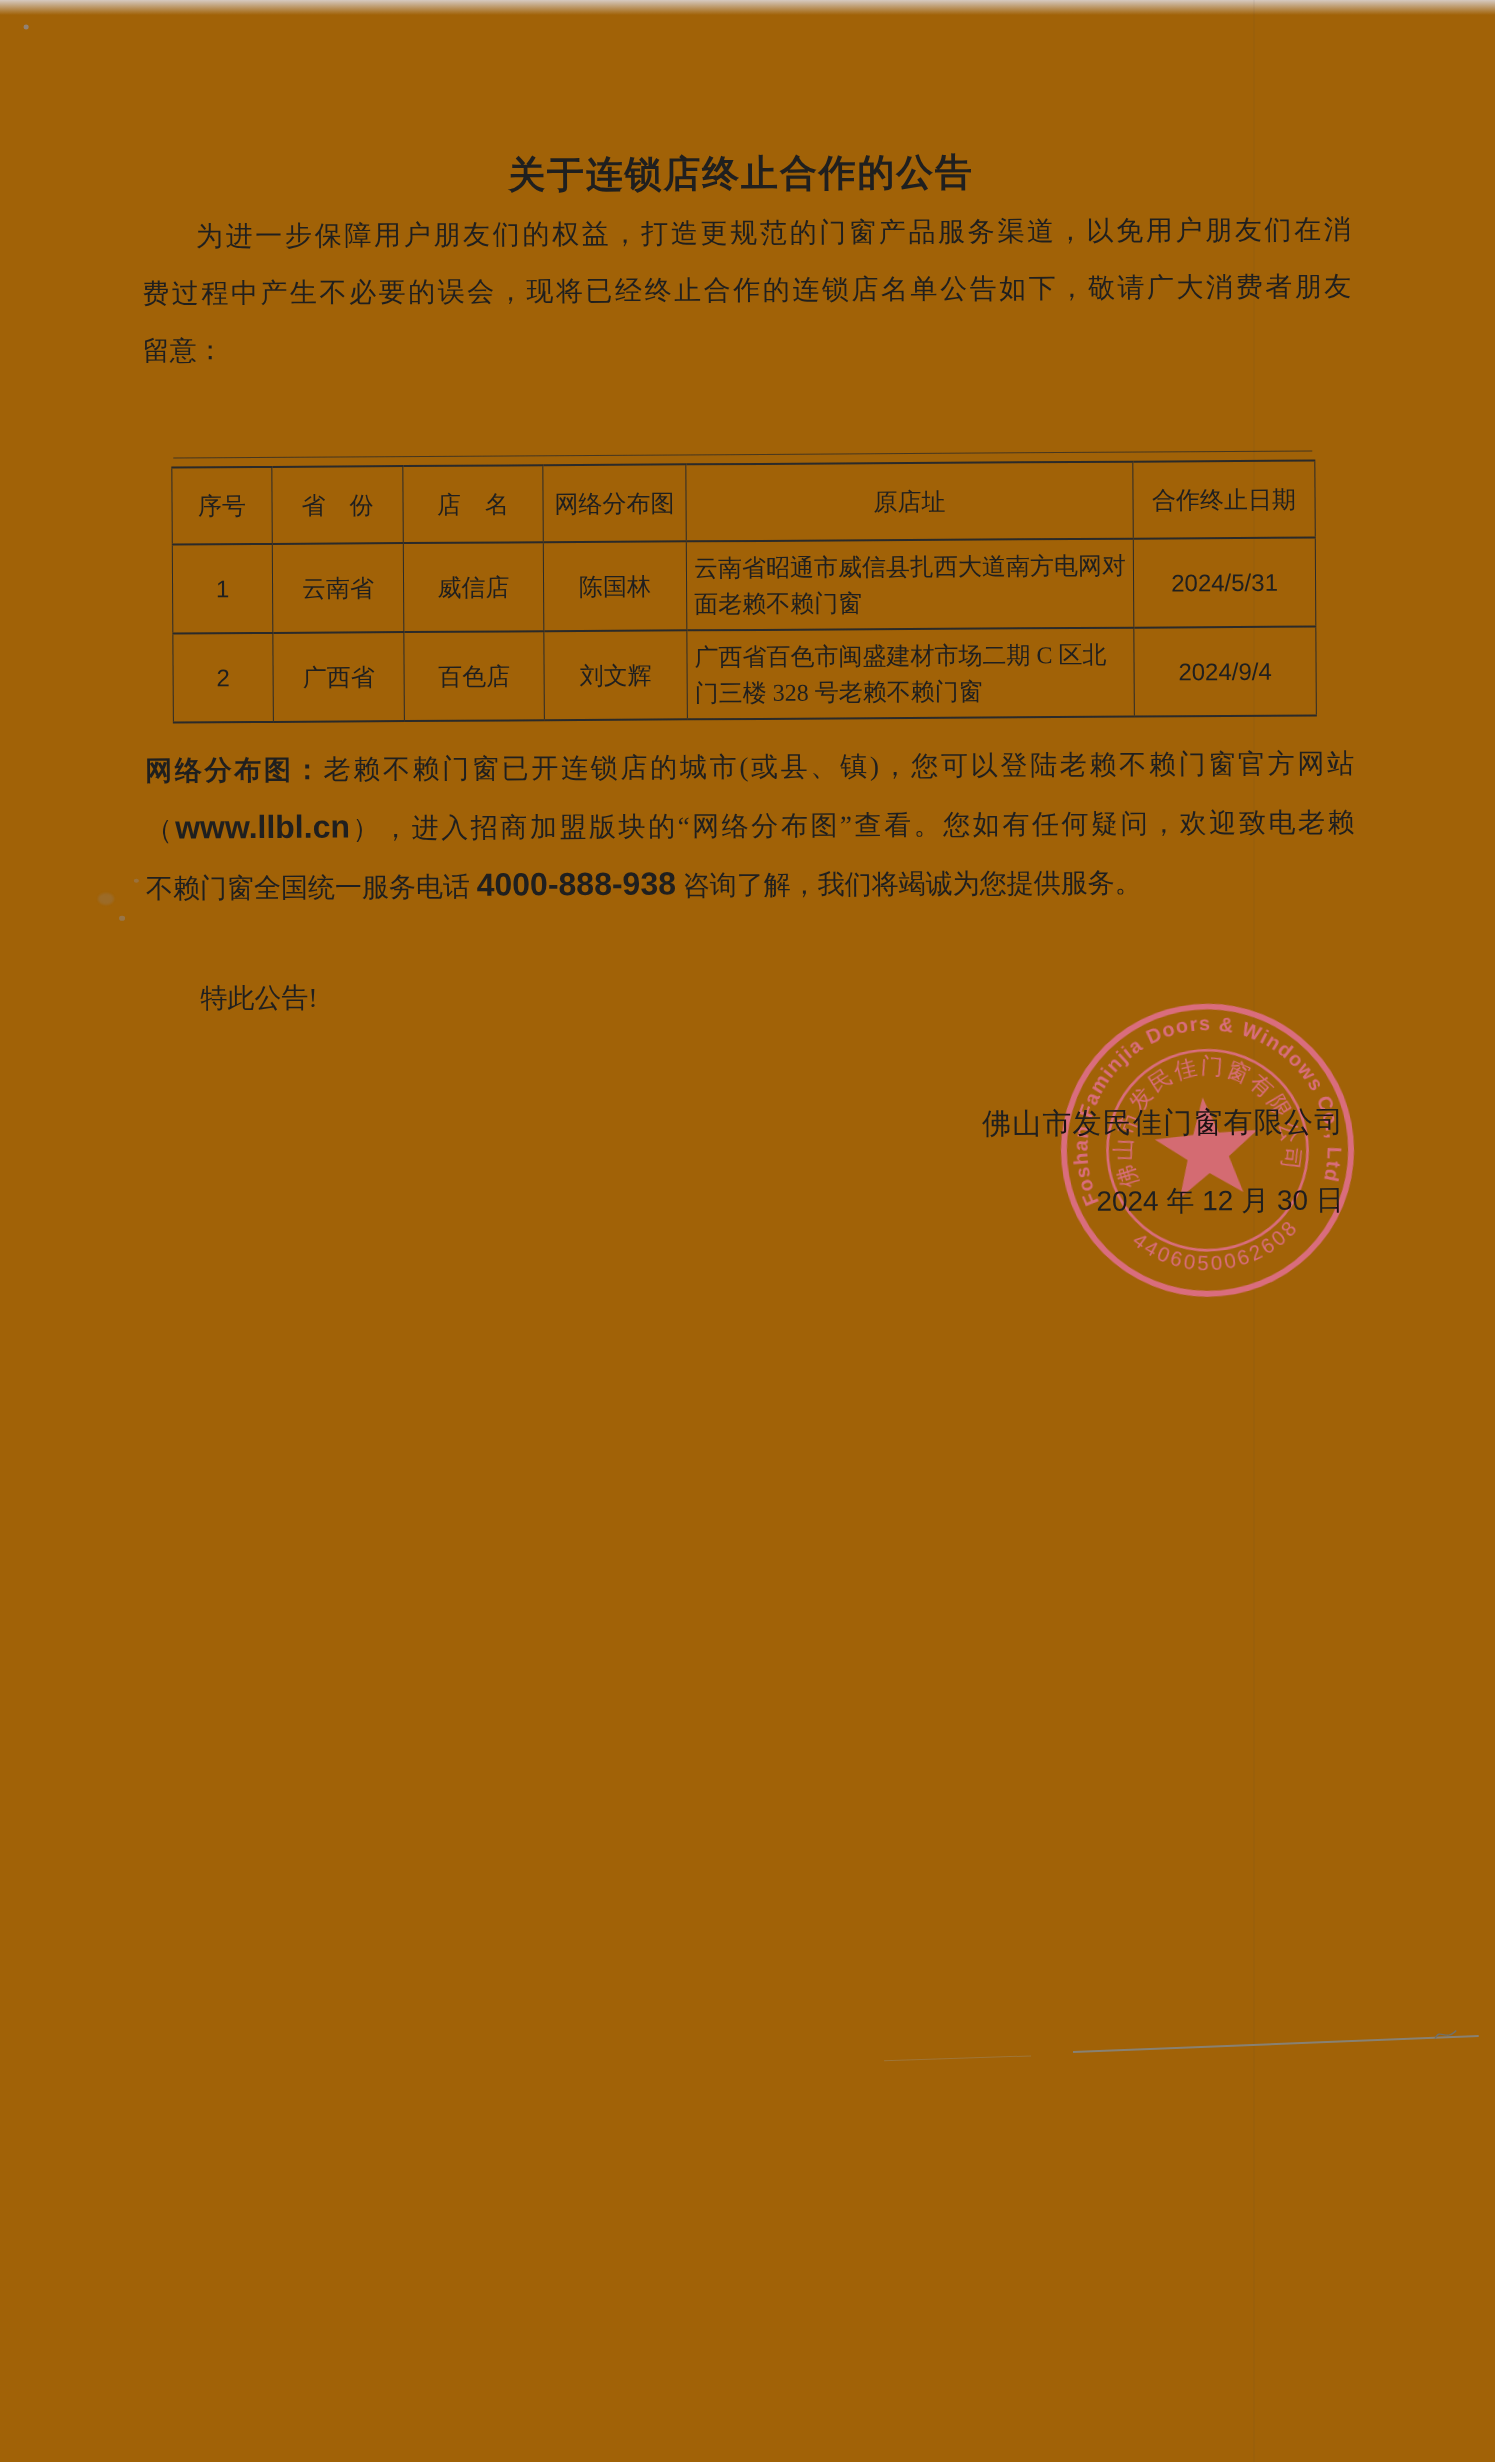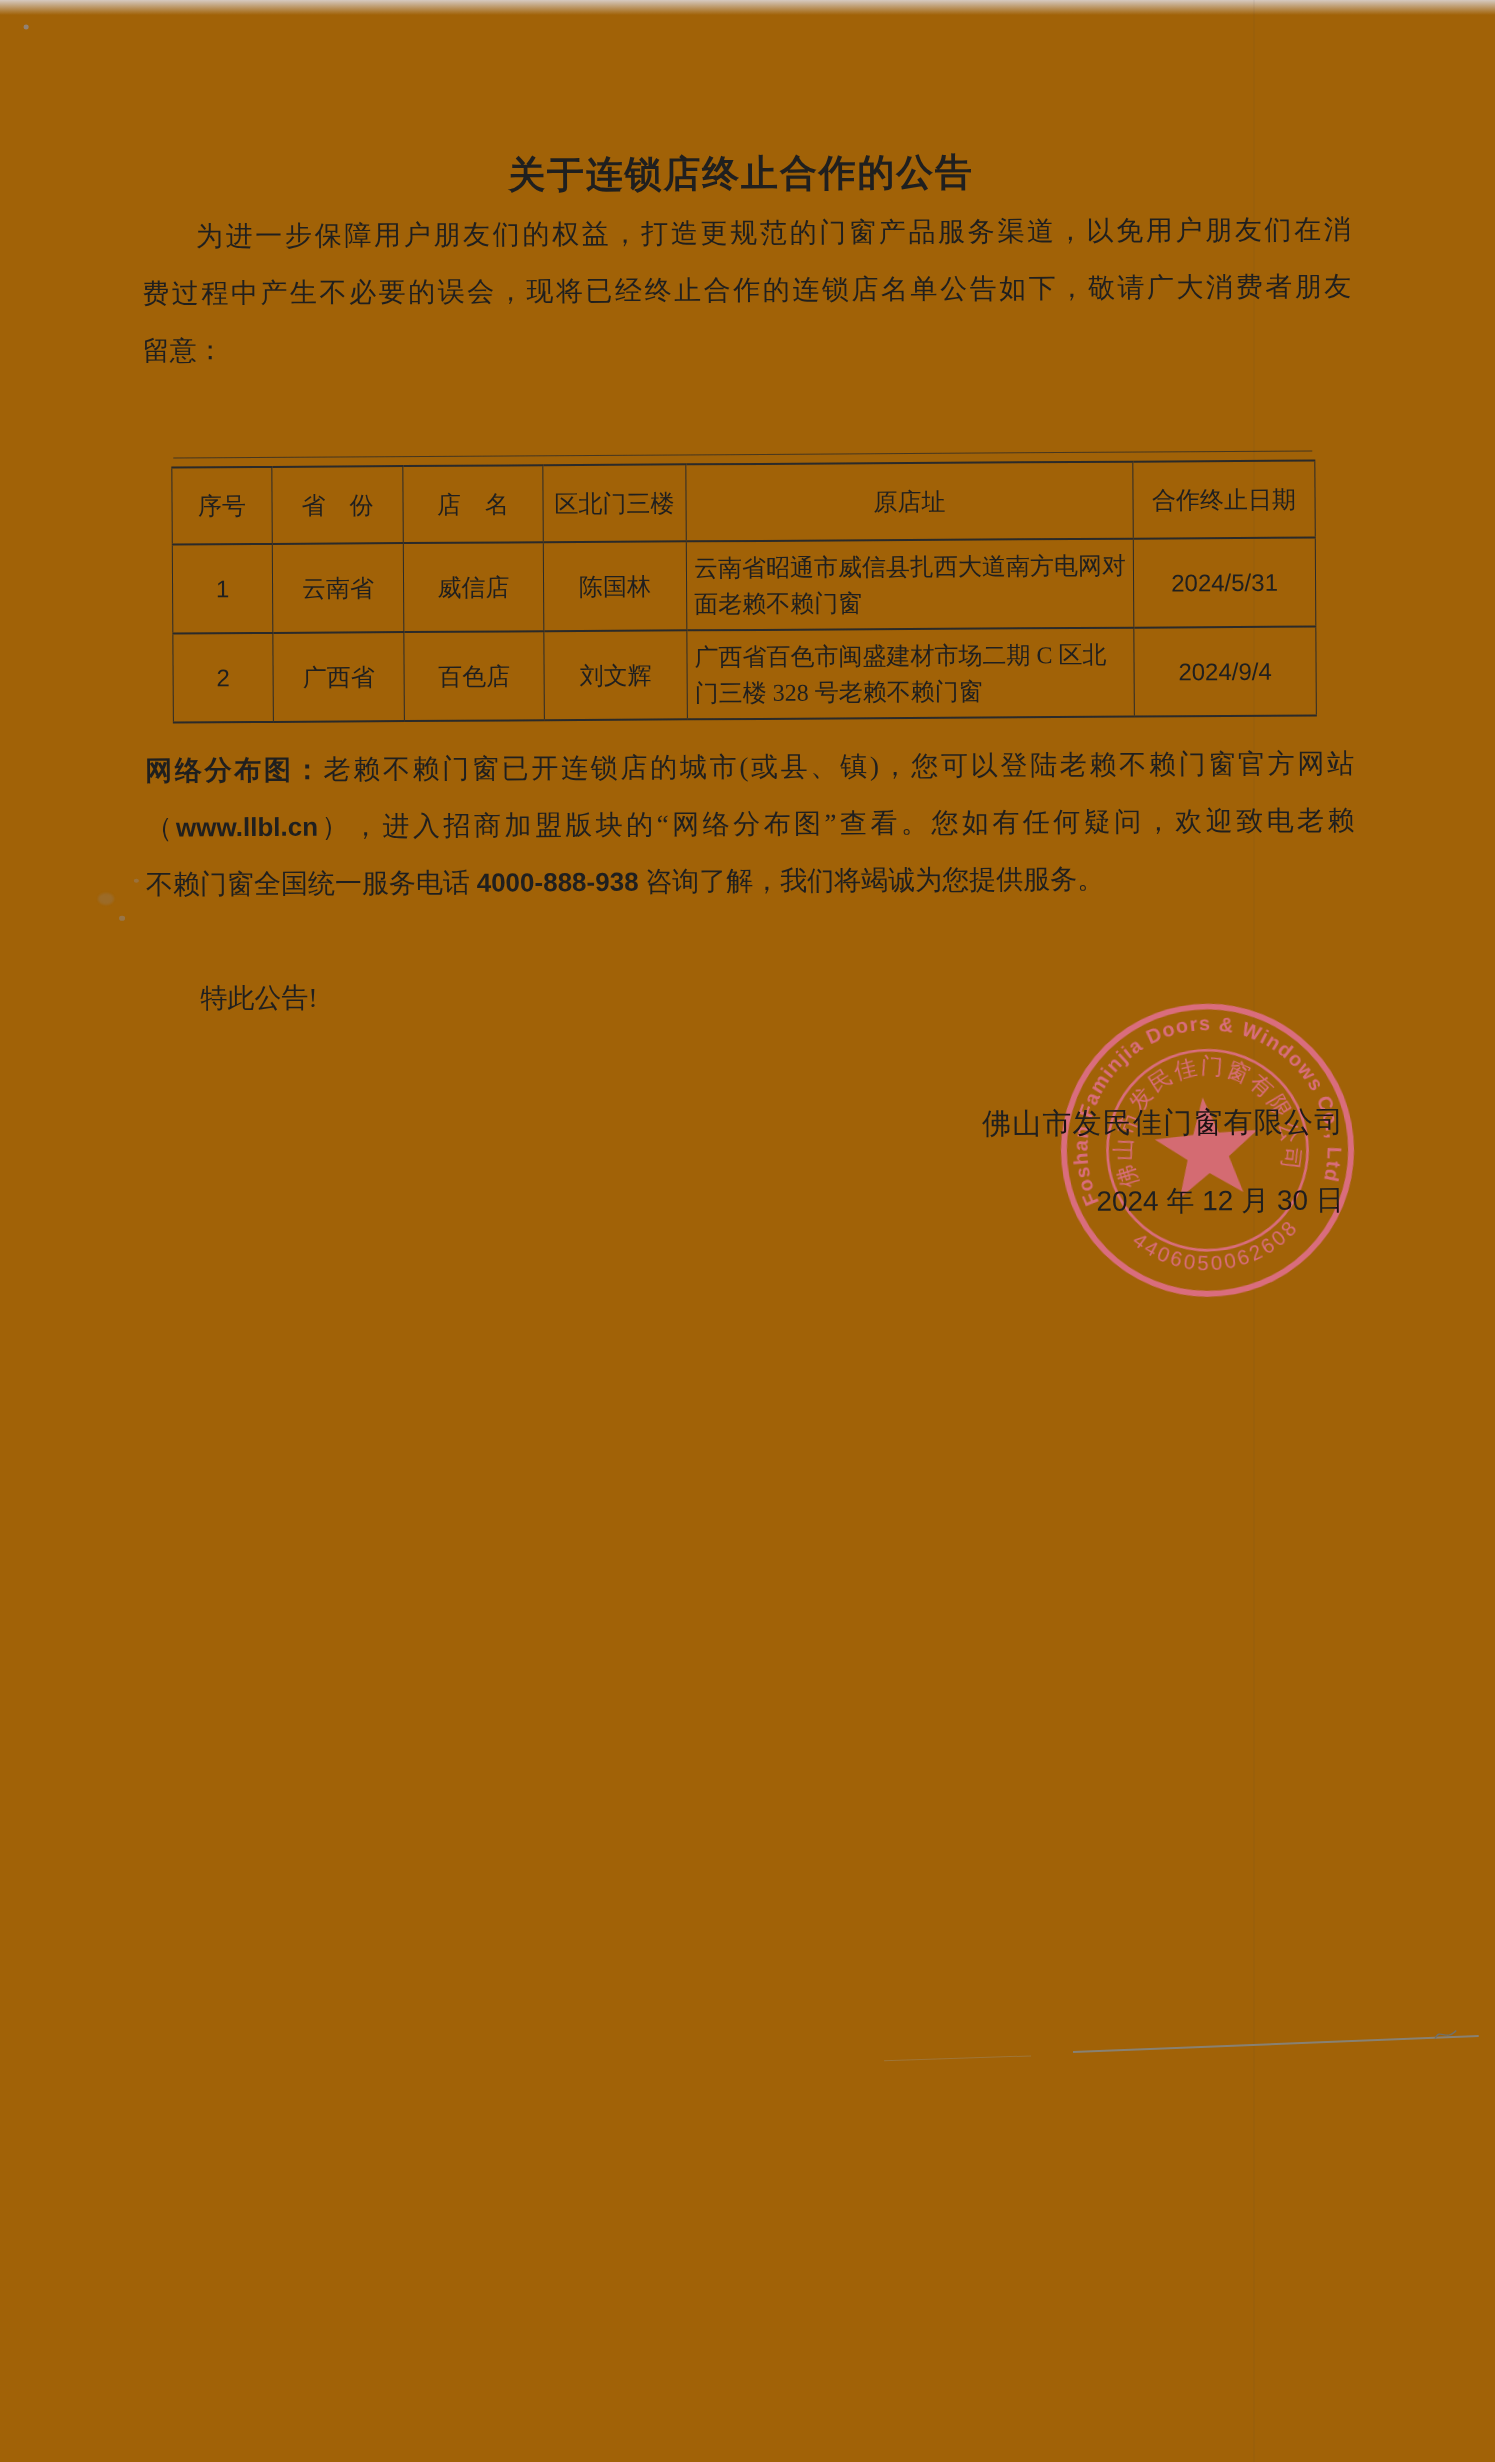--- a/index.html
+++ b/index.html
@@ -25,21 +25,21 @@
 
   
   .doc-title{position:absolute;top:124px;left:0;width:100%;text-align:center;
              font-size:37px;font-weight:bold;letter-spacing:1.8px;}
   .para{position:absolute;left:148px;width:1209px;font-size:27px;line-height:57px;}
   .intro{top:205px;}
   .notice{top:739px;}
   .jline{text-align:justify;text-align-last:justify;}
   .indent{text-indent:2em;}
   .closing{position:absolute;top:967px;left:148px;font-size:27px;line-height:57px;text-indent:2em;}
-  .lat{font-family:"Liberation Sans","DejaVu Sans",sans-serif;font-weight:700;font-size:26px;}
+  .lat{font-family:"Liberation Sans","DejaVu Sans",sans-serif;font-weight:700;font-size:32px;}
 
   
   .tablewrap{position:absolute;top:463px;left:176px;width:1143px;}
   .tablewrap::before{content:"";position:absolute;left:1.8px;right:1.8px;top:-9.4px;height:1.2px;
                      background:rgba(40,40,40,.75);}
   table{border-collapse:collapse;table-layout:fixed;width:1143px;font-size:24px;color:#1f1f1f;}
   th,td{border:1.8px solid #2a2a2a;vertical-align:middle;padding:0;}
   thead th{border-top-width:2.9px;border-bottom-width:2.9px;height:75px;font-weight:normal;text-align:center;}
   tbody td{border-bottom-width:2.9px;height:80px;}
   .c{text-align:center;}
@@ -83,21 +83,21 @@
             <col style="width:140px">
           <col style="width:143px">
             <col style="width:447px">
             <col style="width:182px">
         </colgroup>
         <thead>
           <tr>
             <th>序号</th>
             <th>省　份</th>
             <th>店　名</th>
-            <th>区北门三楼</th>
+            <th>网络分布图</th>
             <th>原店址</th>
             <th>合作终止日期</th>
           </tr>
         </thead>
         <tbody>
           <tr>
             <td class="c num">1</td>
             <td class="c">云南省</td>
             <td class="c">威信店</td>
             <td class="c">陈国林</td>

